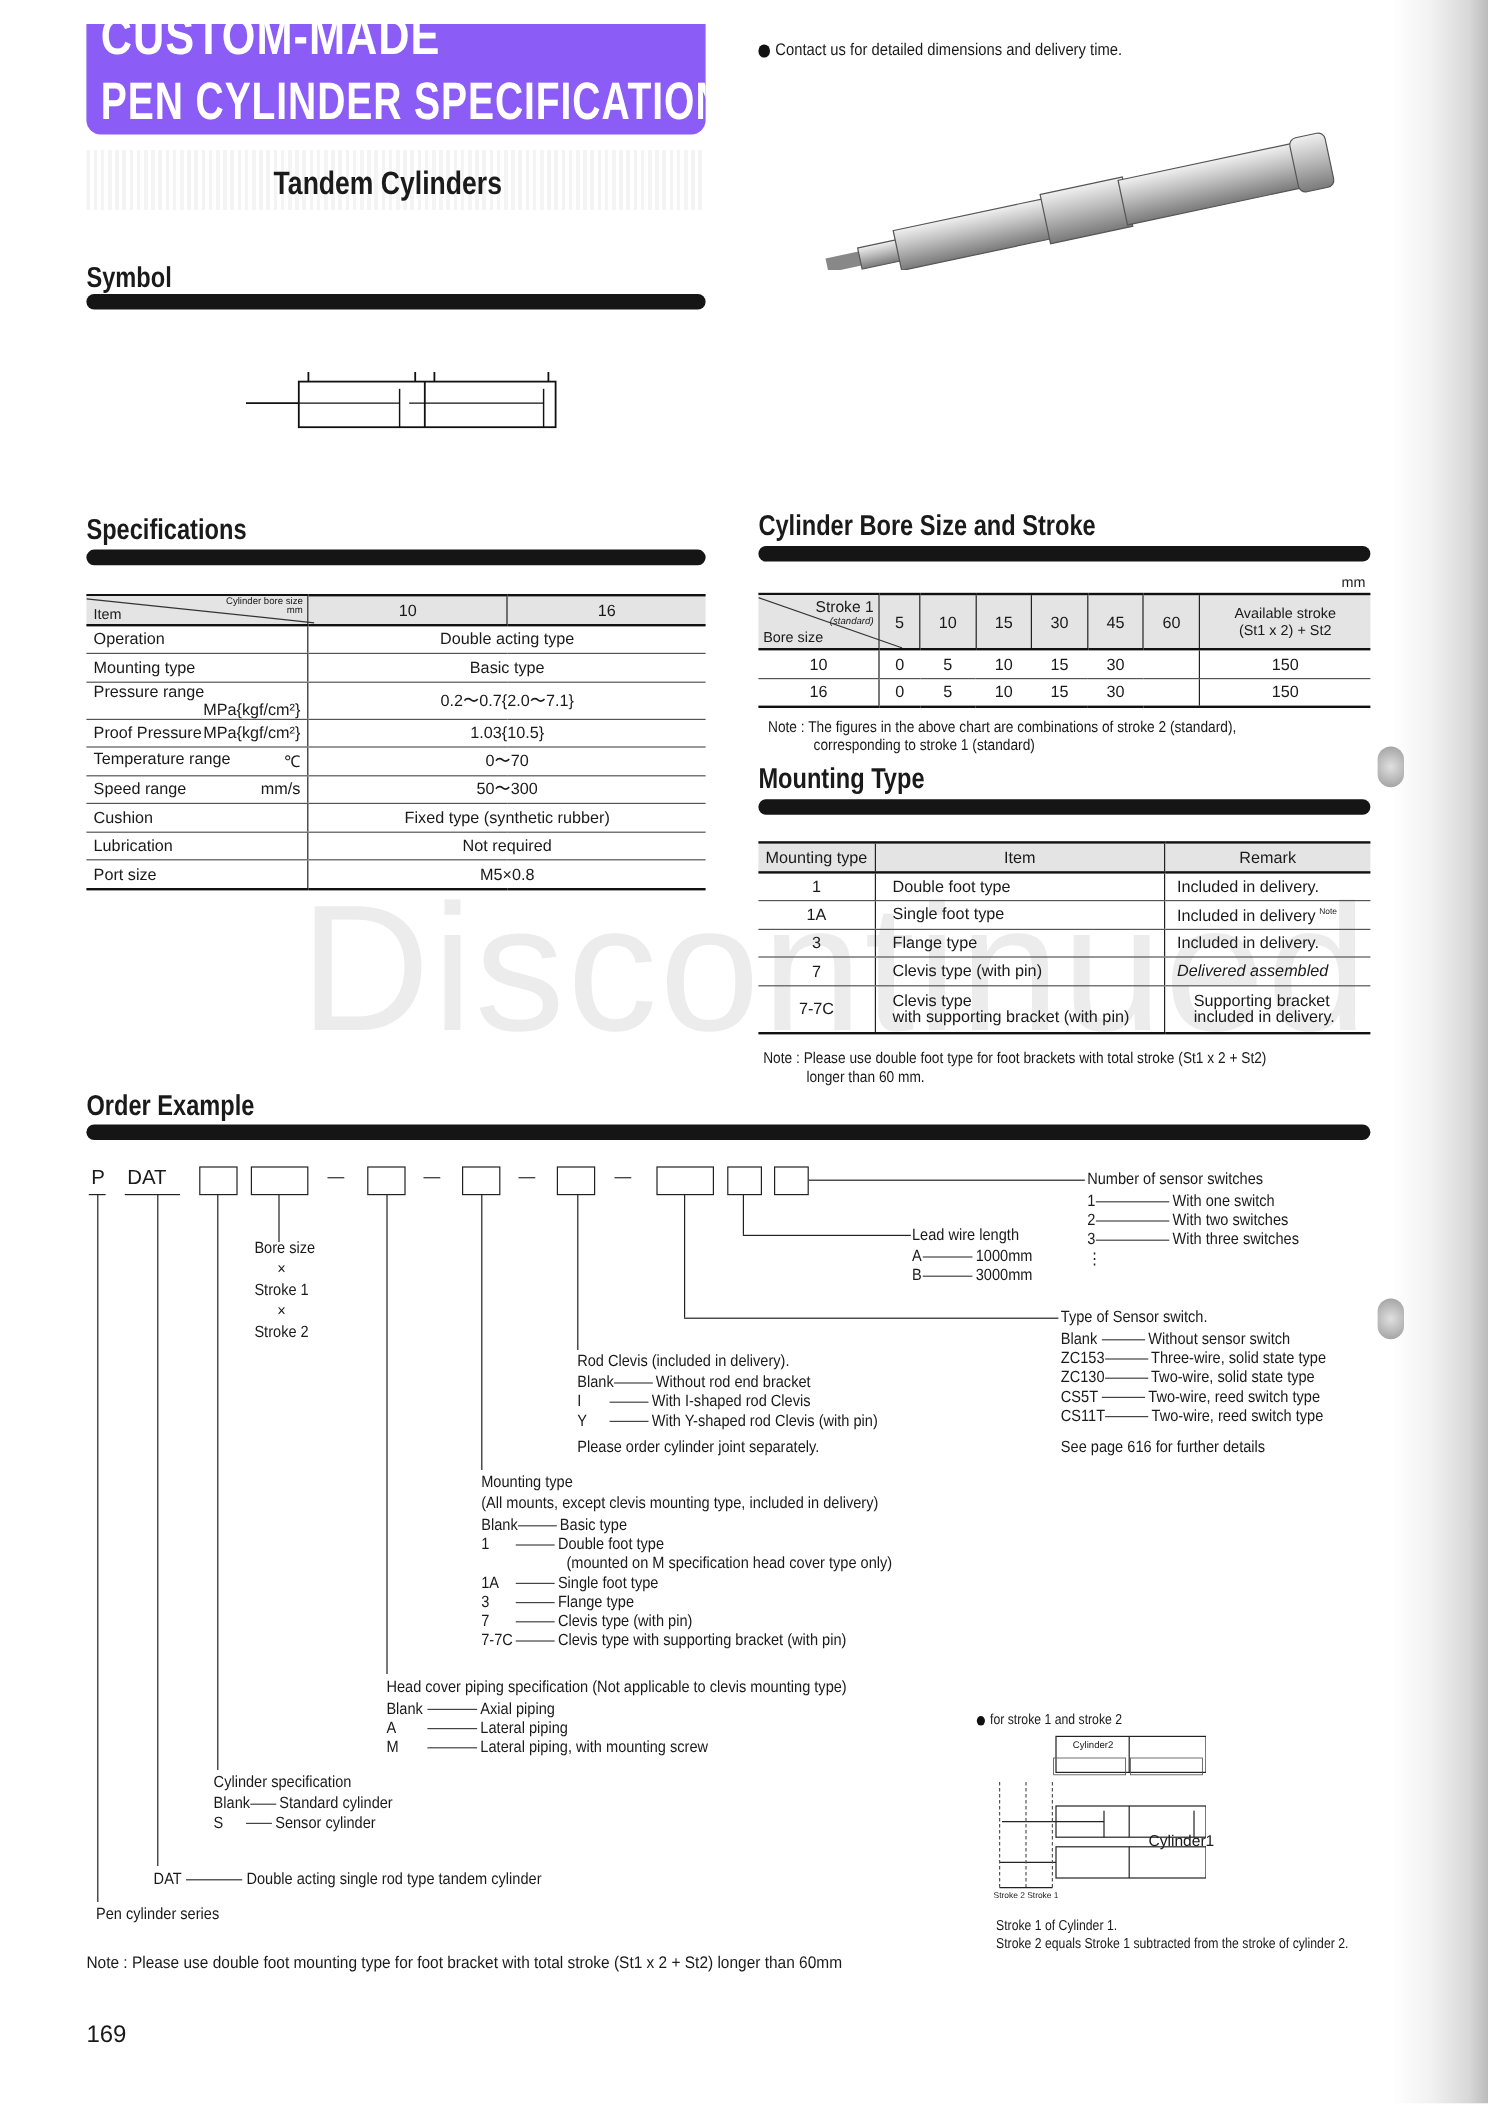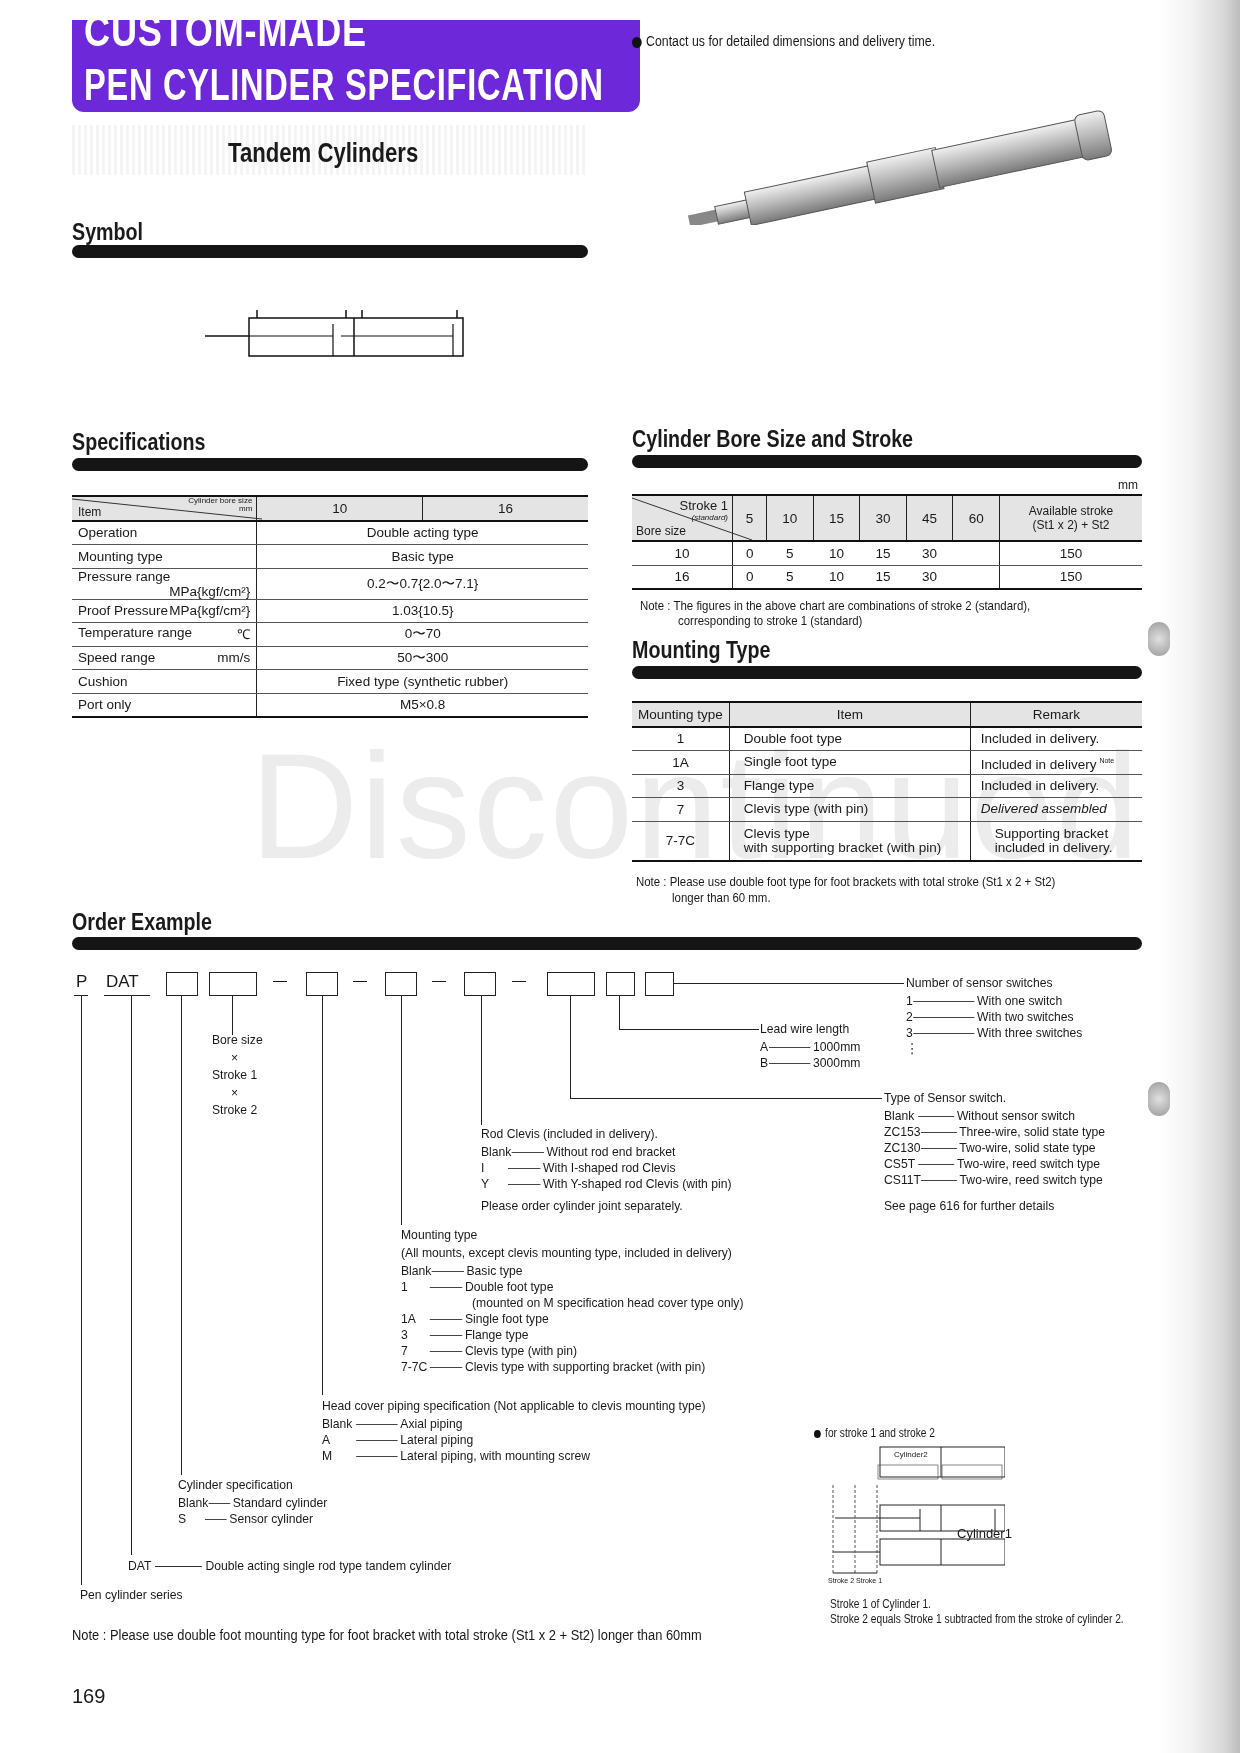--- a/index.html
+++ b/index.html
@@ -1,21 +1,21 @@
 <!DOCTYPE html>
 <html><head>
 <meta charset="utf-8">
 <style>
   html, body { margin:0; padding:0; }
   body { width:1240px; height:1753px; background:#ffffff; position:relative; overflow:hidden;
          font-family:"Liberation Sans", sans-serif; color:#1a1a1a; }
   .abs { position:absolute; }
   .cond { font-family:"Liberation Sans", sans-serif; transform-origin:left top; }
   
-  #title-block { left:72px; top:20px; width:568px; height:92px; background:#6d28d9; border-radius:0 0 12px 12px;
+  #title-block { left:72px; top:20px; width:516px; height:92px; background:#8b5cf6; border-radius:0 0 12px 12px;
                  color:#fff; overflow:hidden; }
   #title-line1 { position:absolute; left:12px; top:-14px; font-size:44px; font-weight:bold; letter-spacing:1px;
                  transform:scaleX(0.82); transform-origin:left top; white-space:nowrap; }
   #title-line2 { position:absolute; left:12px; top:40px; font-size:44px; font-weight:bold; letter-spacing:1px;
                  transform:scaleX(0.74); transform-origin:left top; white-space:nowrap; }
   #subtitle-band { left:72px; top:125px; width:516px; height:50px;
                    background:repeating-linear-gradient(90deg,#f4f4f4 0 3px,#fff 3px 6px); }
   #subtitle { left:228px; top:138px; font-size:27px; font-weight:bold; transform:scaleX(0.82); white-space:nowrap; }
   .section-title { font-size:24px; font-weight:bold; transform:scaleX(0.82); white-space:nowrap; }
   .section-bar { height:13px; background:#151515; border-radius:7px; }
@@ -129,21 +129,25 @@
       </tr>
       <tr>
         <td style="position:relative;"><span>Speed range</span><span style="float:right;">mm/s</span></td>
         <td colspan="2" class="center vline">50〜300</td>
       </tr>
       <tr>
         <td style="position:relative;"><span>Cushion</span><span style="float:right;"></span></td>
         <td colspan="2" class="center vline">Fixed type (synthetic rubber)</td>
       </tr>
       <tr>
-        <td style="position:relative;"><span>Port only</span><span style="float:right;"></span></td>
+        <td style="position:relative;"><span>Lubrication</span><span style="float:right;"></span></td>
+        <td colspan="2" class="center vline">Not required</td>
+      </tr>
+      <tr>
+        <td style="position:relative;"><span>Port size</span><span style="float:right;"></span></td>
         <td colspan="2" class="center vline">M5×0.8</td>
       </tr>
     </tbody>
 </table>
 
 <div class="abs section-title cond" style="left:632px;top:425px;">Cylinder Bore Size and Stroke</div>
 <div class="abs section-bar" style="left:632px;top:455px;width:510px;"></div>
 <div class="abs" style="left:1118px;top:478px;font-size:12px;">mm</div>
 
 <table class="abs tbl" style="left:632px;top:494px;width:510px;">

